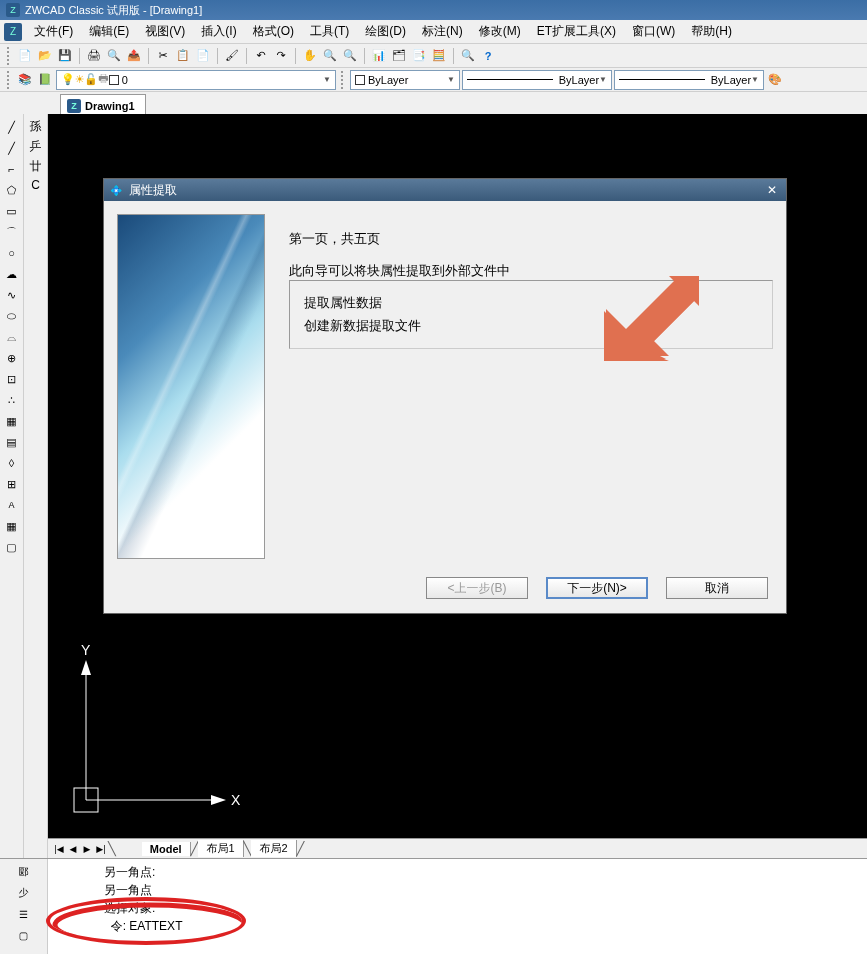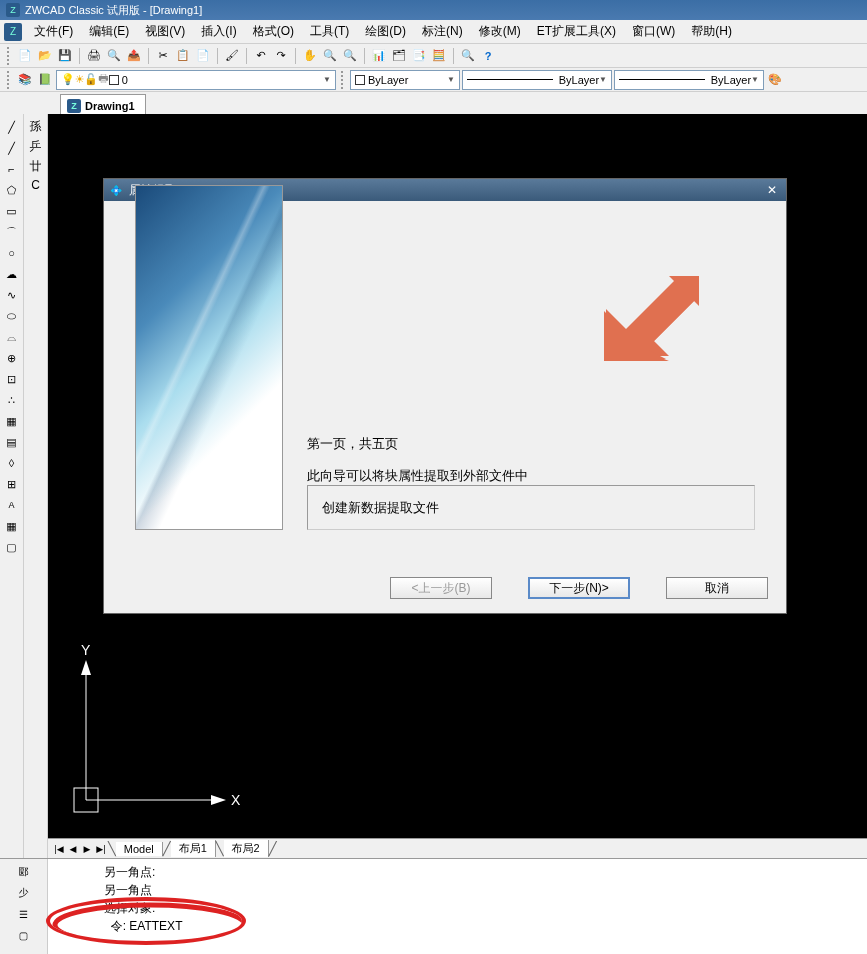--- a/index.html
+++ b/index.html
@@ -32,46 +32,46 @@
 .main { display: flex; height: 744px; }
 .left-tools { width: 24px; background: #f0f0f0; border-right: 1px solid #cfcfcf; display: flex; flex-direction: column; align-items: center; padding-top: 4px; gap: 3px; }
 .left-tools .lt { width: 18px; height: 18px; display: flex; align-items: center; justify-content: center; font-size: 11px; cursor: default; }
 .left-tools2 { width: 24px; background: #f0f0f0; border-right: 1px solid #cfcfcf; display: flex; flex-direction: column; align-items: center; padding-top: 4px; gap: 3px; }
 .canvas-wrap { flex: 1; display: flex; flex-direction: column; }
 .canvas { flex: 1; background: #000; position: relative; }
 .ucs { position: absolute; left: 18px; bottom: 18px; }
 .layout-tabs { height: 20px; background: #f0f0f0; border-top: 1px solid #999; display: flex; align-items: center; padding: 0 4px; font-size: 11px; }
 .layout-tabs .nav { width: 14px; height: 14px; display:flex;align-items:center;justify-content:center;font-size:9px;cursor:default;}
 .layout-tabs .ltab { padding: 1px 8px; border-right: 1px solid #999; background:#fff; cursor:default;}
-.layout-tabs .ltab.active { background: #fff; font-weight:normal;}
+.layout-tabs .ltab.active { background: #fff; font-weight:bold;margin-left:26px;}
 .layout-tabs .slash { font-size:13px; color:#666; }
 
 
 .cmd-area { display:flex; height: 100px; background:#fff; border-top:1px solid #999;}
 .cmd-left { width:48px; background:#f0f0f0; border-right:1px solid #ccc; display:flex;flex-direction:column;align-items:center;padding-top:4px;gap:3px;}
 .cmd-left .cl { width:18px;height:18px;display:flex;align-items:center;justify-content:center;font-size:10px;}
 .cmd-text { flex:1; padding: 4px 8px; font-size: 12px; font-family: SimSun, monospace; line-height: 1.5; position:relative;}
 .cmd-text div { white-space: pre; margin-left: 48px; }
 
 
 .red-circle { position:absolute; border: 4px solid #d22; border-radius: 50%; pointer-events:none; }
 
 
 .dialog { position: absolute; left: 103px; top: 178px; width: 684px; height: 436px; background: #f0f0f0; border: 1px solid #666; box-shadow: 2px 2px 8px rgba(0,0,0,0.3); }
 .dialog-title { height: 22px; background: linear-gradient(#5a7a9a, #3a5a7a); color: #fff; display: flex; align-items: center; padding: 0 6px; font-size: 12px; }
 .dialog-title .ico { width:14px;height:14px;margin-right:5px;display:flex;align-items:center;justify-content:center;font-size:10px;}
 .dialog-title .close { margin-left: auto; width: 16px; height: 14px; display:flex;align-items:center;justify-content:center;cursor:default;font-size:12px;}
-.dialog-body { display: flex; padding: 31px; height: 360px; align-items: flex-end; }
+.dialog-body { display: flex; padding: 13px; height: 360px; }
 .dialog-img { width: 148px; height: 345px; background: linear-gradient(135deg, #1a4a7a 0%, #4a8aba 30%, #aaddee 50%, #fff 70%); border:1px solid #999; position:relative; overflow:hidden;}
 .dialog-img::before { content:''; position:absolute; inset:0; background: linear-gradient(115deg, transparent 40%, rgba(255,255,255,0.3) 42%, transparent 44%, transparent 50%, rgba(0,50,100,0.2) 52%, transparent 60%);}
 .dialog-content { flex:1; padding: 16px 0 0 24px; font-size: 13px; }
 .dialog-content h3 { font-size: 13px; font-weight: normal; margin-bottom: 14px; }
 .dialog-content p { margin-bottom: 0; }
 .dialog-inset { border: 1px solid #ccc; border-top-color:#999; border-left-color:#999; padding: 10px 14px; line-height: 1.8; background:#f0f0f0;}
-.dialog-footer { position:absolute; bottom: 14px; right: 18px; display:flex; gap: 36px; }
+.dialog-footer { position:absolute; bottom: 14px; right: 18px; display:flex; gap: 18px; }
 .dlg-btn { width: 102px; height: 22px; border: 1px solid #888; background: linear-gradient(#fff,#e8e8e8); font-size: 12px; display:flex;align-items:center;justify-content:center;cursor:default;}
 .dlg-btn.disabled { color: #999; }
 .dlg-btn.primary { border: 2px solid #5a8ac8; }
 
 
 .arrow { position: absolute; color: #e07050; }
 </style>
 </head>
 <body>
 
@@ -248,20 +248,21 @@
     <span class="ico">💠</span>
     <span>属性提取</span>
     <span class="close">✕</span>
   </div>
   <div class="dialog-body">
     <div class="dialog-img"></div>
     <div class="dialog-content">
       <h3>第一页，共五页</h3>
       <p>此向导可以将块属性提取到外部文件中</p>
       <div class="dialog-inset">
+        <div>提取属性数据</div>
         <div>创建新数据提取文件</div>
       </div>
     </div>
   </div>
   <div class="dialog-footer">
     <div class="dlg-btn disabled">&lt;上一步(B)</div>
     <div class="dlg-btn primary">下一步(N)&gt;</div>
     <div class="dlg-btn">取消</div>
   </div>
 

